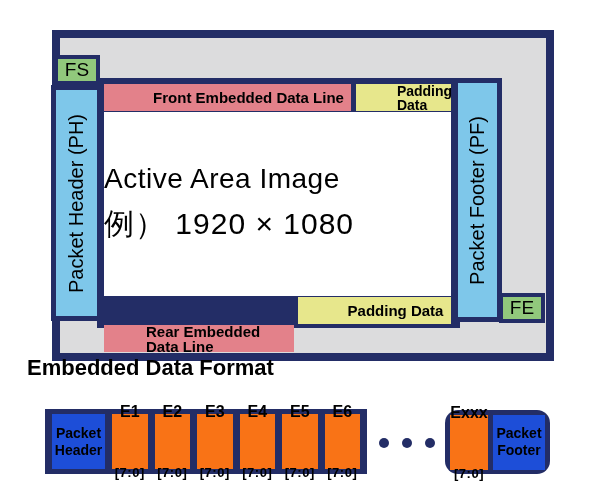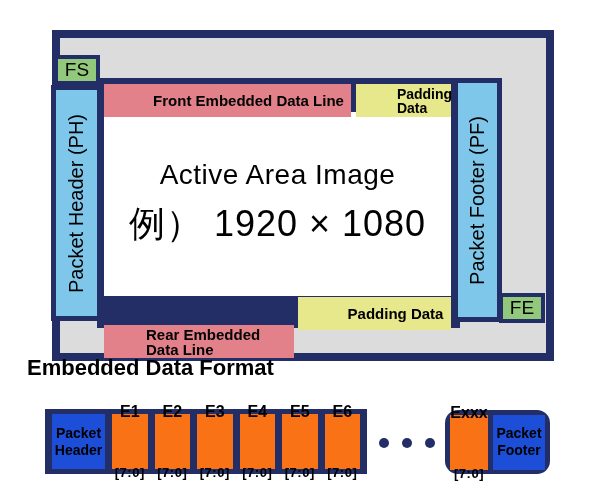--- a/index.html
+++ b/index.html
@@ -7,27 +7,27 @@
   .canvas { position:relative; width:600px; height:500px; background:#ffffff; overflow:hidden; }
 
   
   .outer {
     position:absolute; left:52px; top:30px; width:502px; height:331px;
     box-sizing:border-box; background:#dcdcdd; border:8px solid #232d66;
   }
   .inner-frame { position:absolute; left:97px; top:78px; width:363px; height:250px; background:#232d66; }
   .white-area {
     position:absolute; left:104px; top:112px; width:347px; height:184px; background:#ffffff;
-    display:flex; flex-direction:column; align-items:center; justify-content:center; gap:9px;
+    display:flex; flex-direction:column; justify-content:center; gap:9px;
   }
   .active-l1 { font-size:28px; letter-spacing:0.5px; }
-  .active-l2 { font-size:36px; letter-spacing:1px; }
+  .active-l2 { font-size:30px; letter-spacing:1px; }
 
   .hbar {
-    position:absolute; height:33px; box-sizing:border-box;
+    position:absolute; height:27px; box-sizing:border-box;
     display:flex; align-items:center; justify-content:center;
     font-size:15px; font-weight:600; line-height:1;padding-left:42px;
   }
   .bar-front  { left:104px; top:84px;  width:247px; background:#e3818a; }
   .bar-padtop { left:356px; top:84px;  width:95px;  background:#e7e78c; font-size:14px; }
   .bar-rear   { left:104px; top:297px; width:190px; background:#e3818a;margin-top:28px; }
   .bar-padbot { left:298px; top:297px; width:153px; background:#e7e78c; }
 
   .vbar {
     position:absolute; box-sizing:border-box; background:#7ec7ea; border:5px solid #232d66;

